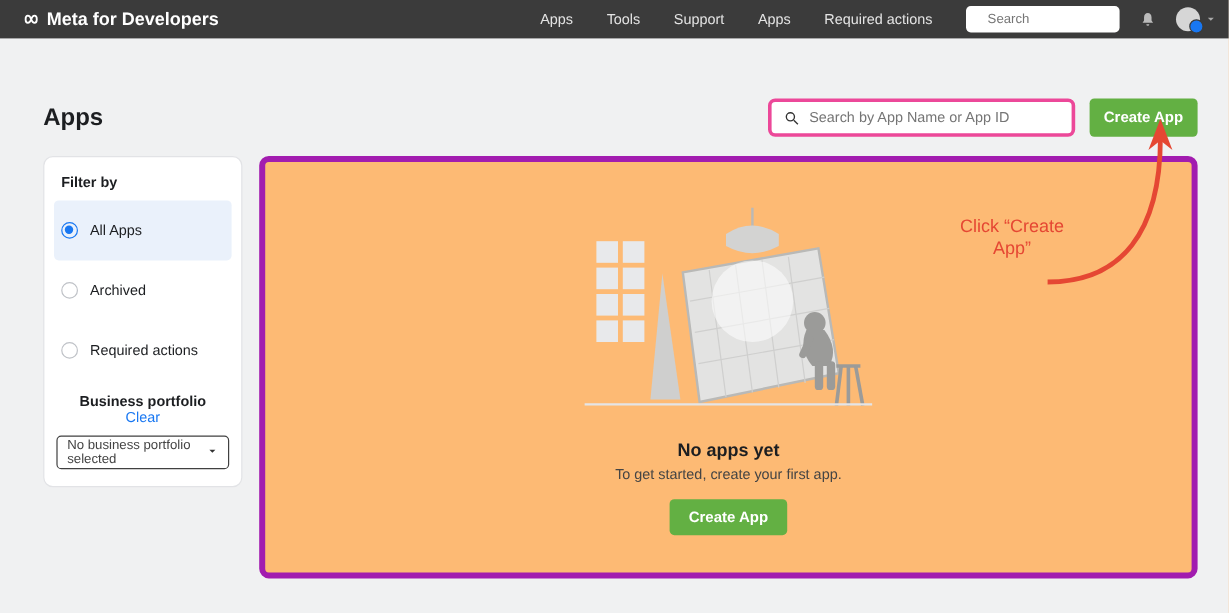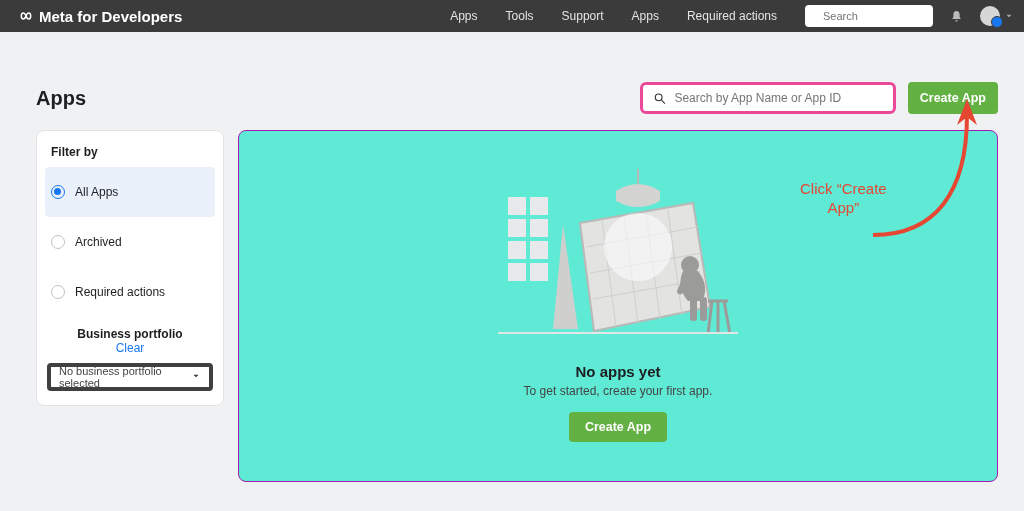--- a/index.html
+++ b/index.html
@@ -131,21 +131,21 @@
   
   .columns {
     display: flex;
     gap: 14px;
     align-items: flex-start;
   }
   .sidebar {
     background: #fff;
     border: 1px solid #e2e3e6;
     border-radius: 8px;
-    width: 188px;
+    width: 166px;
     padding: 12px 8px 14px 8px;
   }
   .filter-title {
     font-size: 12px;
     font-weight: 700;
     padding: 2px 6px 8px 6px;
   }
   .filter-item {
     display: flex;
     align-items: center;
@@ -185,37 +185,37 @@
     font-size: 12px;
     font-weight: 700;
   }
   .clear-link {
     font-size: 12px;
     color: #1877f2;
     cursor: pointer;
   }
   .portfolio-select {
     margin: 2px 2px 0 2px;
-    border: 4px solid #404040;
+    border: 1px solid #404040;
     border-radius: 4px;
     height: 28px;
     display: flex;
     align-items: center;
     justify-content: space-between;
     padding: 0 8px;
     font-size: 11px;
     color: #444;
     cursor: pointer;
   }
   .caret svg { width: 10px; height: 10px; fill: #333; }
 
   .main {
     flex: 1;
-    background: #5eead4;
-    border: 1px solid #a21caf;
+    background: #fdba74;
+    border: 5px solid #a21caf;
     border-radius: 8px;
     min-height: 352px;
     display: flex;
     flex-direction: column;
     align-items: center;
     justify-content: flex-start;
     padding: 38px 0 28px 0;
     position: relative;
   }
   .illus {

